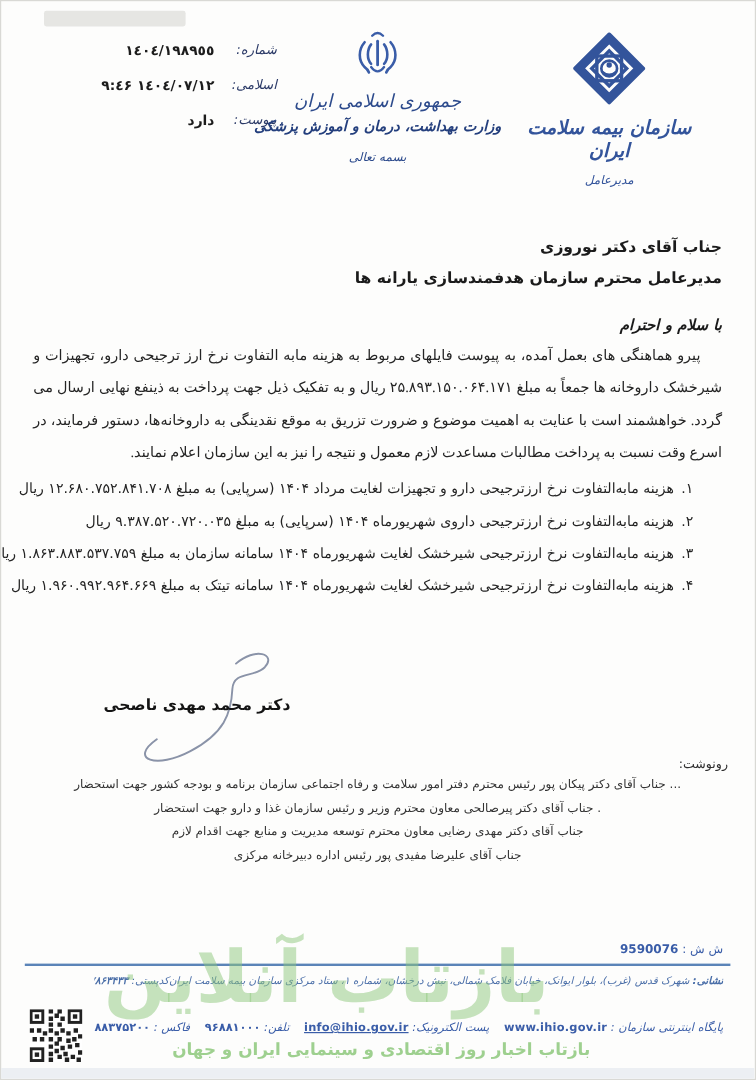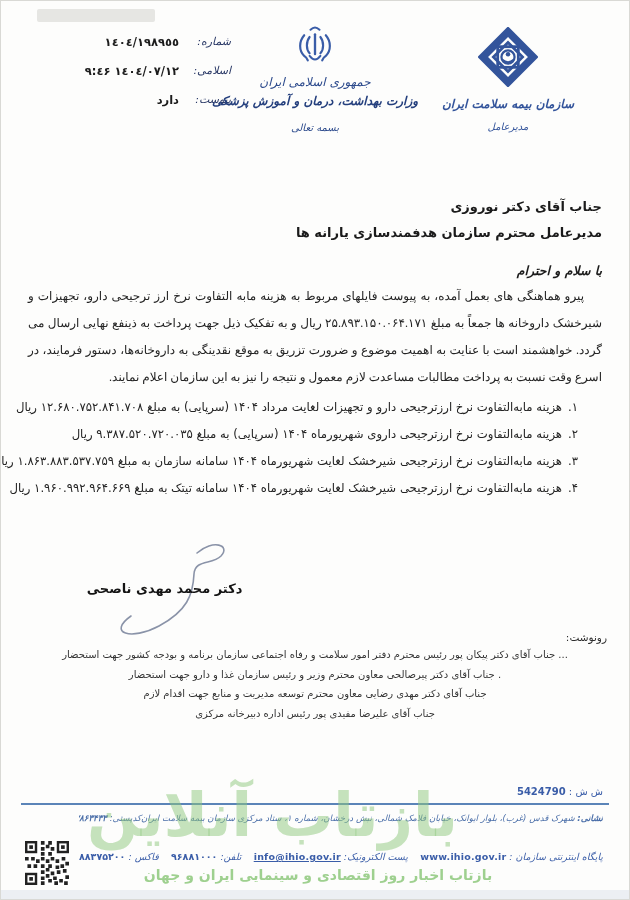--- a/index.html
+++ b/index.html
@@ -35,28 +35,28 @@
   }
   .hdr-meta .val {
     font-weight: bold; font-size: 11.5px; color: #1c1c1c; text-align: right;
     letter-spacing: .3px;
   }
   .hdr-center {
     position: absolute; top: 24px; left: 50%; transform: translateX(-50%);
     width: 230px; text-align: center; color: #2c4a8c;
   }
   .hdr-center .emblem { margin-bottom: 4px; }
-  .hdr-center .country { font-size: 12px; font-style: italic; }
+  .hdr-center .country { font-size: 15px; font-style: italic; }
   .hdr-center .ministry { font-size: 12px; font-weight: bold; font-style: italic; margin-top: 5px; color: #243f7d; }
   .hdr-center .besmele { font-size: 10px; font-style: italic; margin-top: 14px; }
   .hdr-right {
     position: absolute; top: 26px; right: 36px; width: 170px;
     text-align: center; color: #33549b;
   }
-  .hdr-right .org-name { font-size: 12px; font-weight: bold; font-style: italic; margin-top: 6px; }
+  .hdr-right .org-name { font-size: 16px; font-weight: bold; font-style: italic; margin-top: 6px; }
   .hdr-right .org-role { font-size: 10px; font-style: italic; margin-top: 10px; }
   
   .content { position: absolute; top: 193px; right: 27px; left: 27px; }
   .to-name, .to-title { font-size: 13px; font-weight: bold; line-height: 2.0; color: #1b1b1b; }
   .salutation { margin-top: 17px; font-size: 12.5px; font-weight: bold; font-style: italic; color: #1b1b1b; }
   .body-par {
     margin-top: 5px; font-size: 12px; line-height: 2.25;
     text-align: justify; text-indent: 18px; color: #242424; font-family: Liberation Serif, serif;
   }
   .items { margin-top: 3px; padding-right: 24px; }
@@ -185,21 +185,21 @@
   <div class="cc">
     <div class="cc-label">رونوشت:</div>
     <div class="cc-line">... جناب آقای دکتر پیکان پور رئیس محترم دفتر امور سلامت و رفاه اجتماعی سازمان برنامه و بودجه کشور جهت استحضار</div>
     <div class="cc-line">. جناب آقای دکتر پیرصالحی معاون محترم وزیر و رئیس سازمان غذا و دارو جهت استحضار</div>
     <div class="cc-line">جناب آقای دکتر مهدی رضایی معاون محترم توسعه مدیریت و منابع جهت اقدام لازم</div>
     <div class="cc-line">جناب آقای علیرضا مفیدی پور رئیس اداره دبیرخانه مرکزی</div>
   </div>
 
   <div class="serial">
     <span>ش ش :</span>
-    <span class="num">5424790</span>
+    <span class="num">9590076</span>
   </div>
   <div class="foot-rule"></div>
 
   <div class="addr-line">
     <span>
       <b>نشانی:</b>
       <span>شهرک قدس (غرب)، بلوار ایوانک، خیابان فلامک شمالی، نبش درخشان، شماره ۱، ستاد مرکزی سازمان بیمه سلامت ایران</span>
     </span>
     <span>
       <span>کدپستی:</span>

